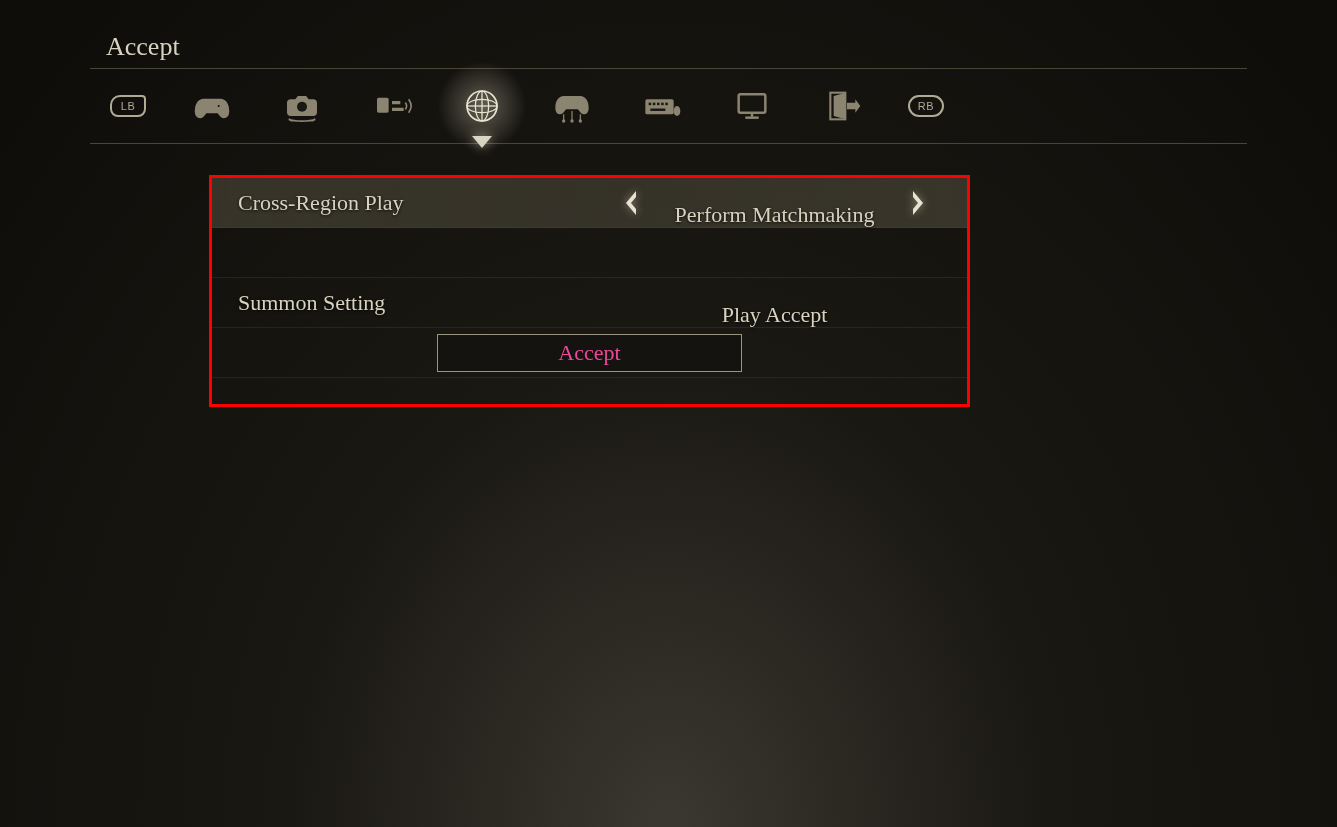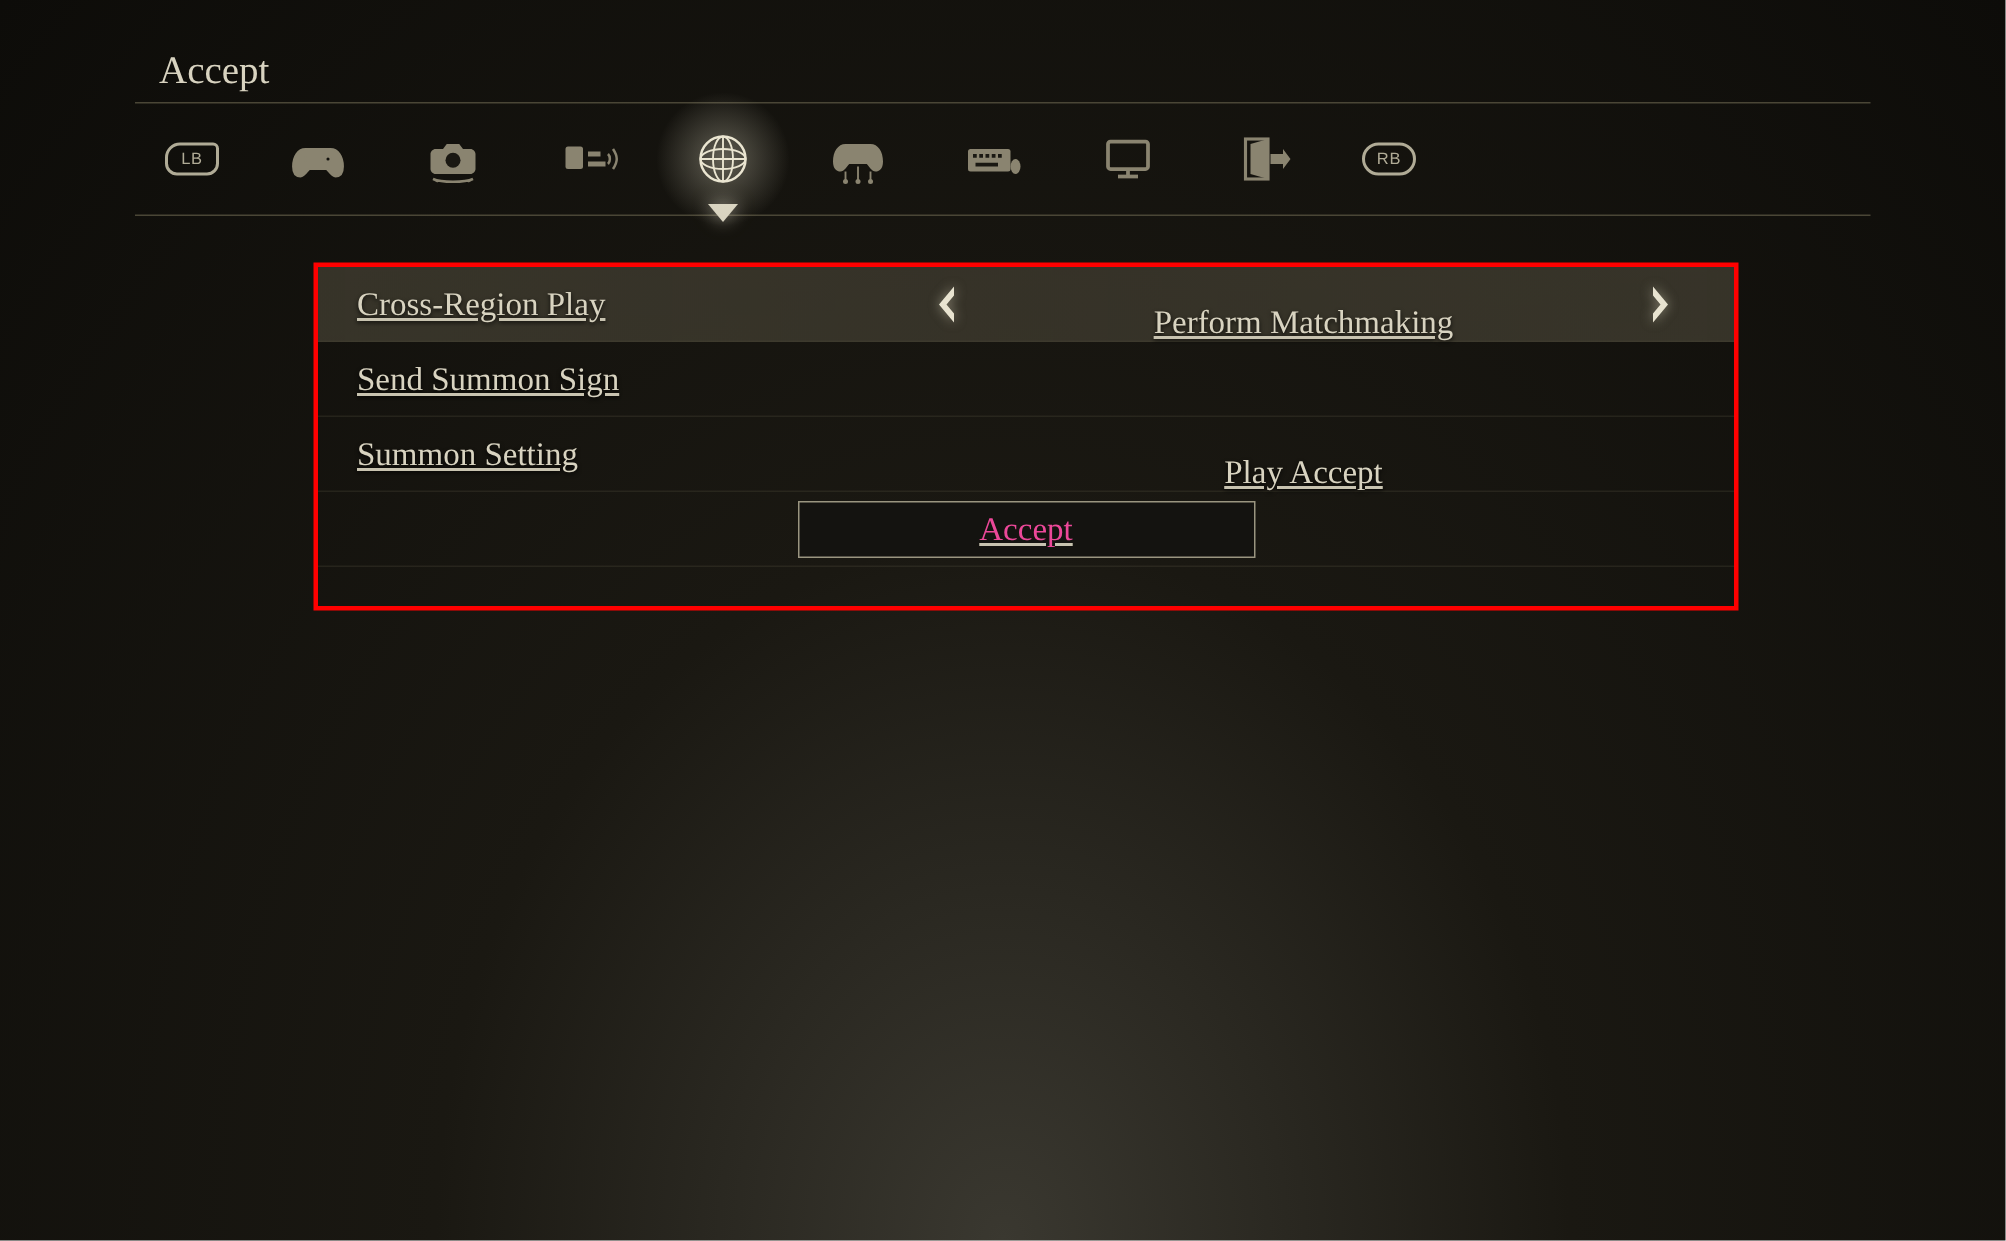--- a/index.html
+++ b/index.html
@@ -88,24 +88,23 @@
       font-size: 11px;
       font-family: Arial, sans-serif;
       font-weight: normal;
       color: #b0ab96;
       letter-spacing: 0.5px;
     }
     .settings-panel {
       position: absolute;
       top: 175px;
       left: 209px;
-      width: 950px;
+      width: 761px;
       height: 232px;
       border: 3px solid #ff0000;
-      text-decoration: underline;
     }
     .setting-row {
       height: 50px;
       display: flex;
       align-items: center;
       border-bottom: 1px solid rgba(80,76,60,0.3);
       padding: 0 20px;
     }
     .setting-row.selected {
       background: linear-gradient(to right, rgba(90,85,68,0.5), rgba(90,85,68,0.45), rgba(90,85,68,0.5));
@@ -268,21 +267,20 @@
       <div class="setting-value">Perform Matchmaking</div>
       <div class="chevron chevron-right">
         <svg viewBox="0 0 18 28">
             <path fill="currentColor" d="M4 2 L14 14 L4 26 L4 20 L9 14 L4 8 Z"></path>
           </svg>
       </div>
     </div>
   </div>
 
   <div class="setting-row">
-    <div class="setting-label">Send Summon Sign</div>
   </div>
 
   <div class="setting-row">
     <div class="setting-label">Summon Setting</div>
     <div class="setting-value-area">
       <div class="setting-value">Play Accept</div>
     </div>
   </div>
 
   <div class="setting-row">

